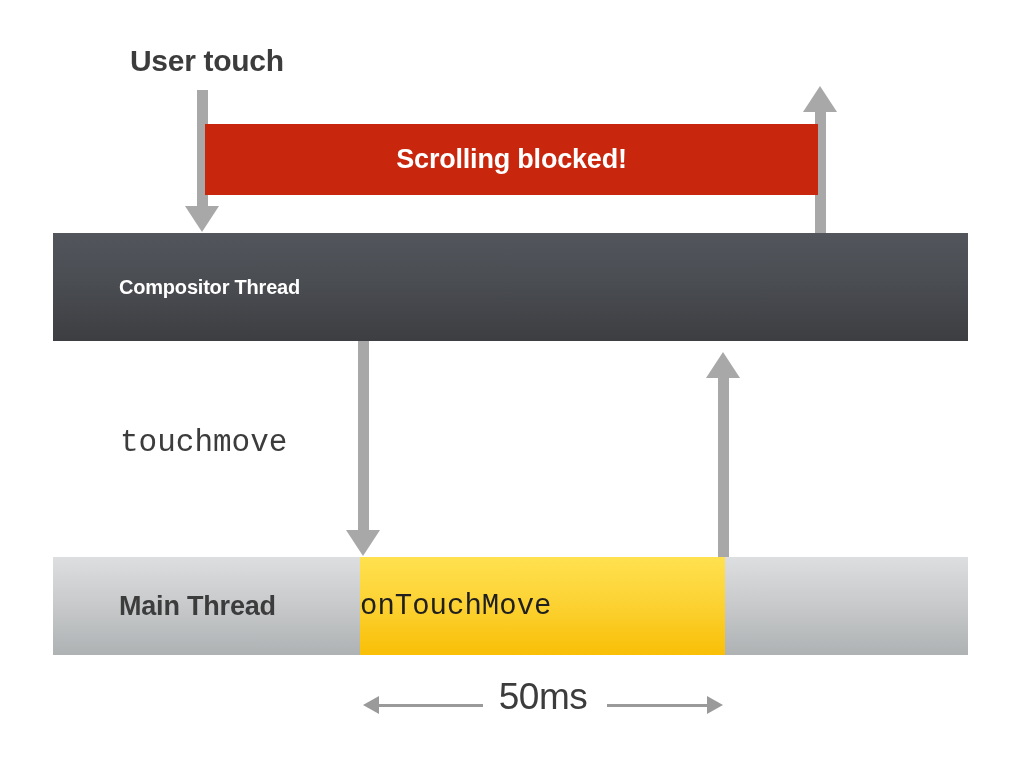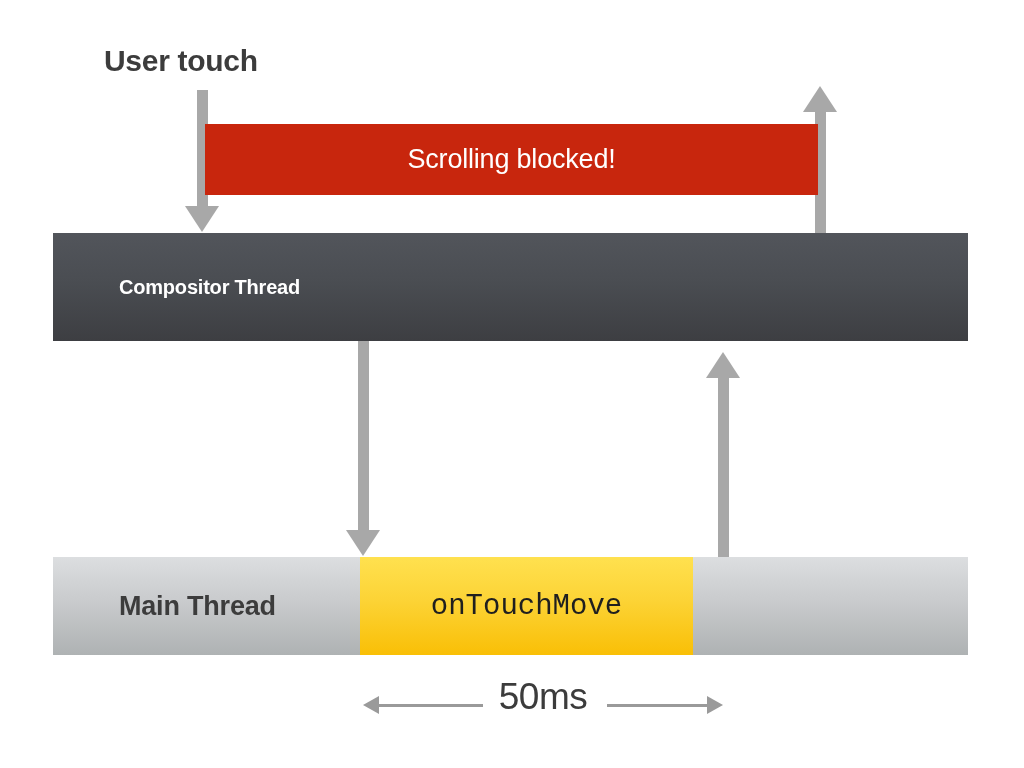--- a/index.html
+++ b/index.html
@@ -20,20 +20,21 @@
 
   
   .top-label {
     position: absolute;
     font-family: "Liberation Sans", sans-serif;
     font-weight: bold;
     font-size: 30px;
     color: #3c3c3c;
     white-space: nowrap;
     letter-spacing: -0.3px;
+    margin-left: 26px;
   }
   #label-user-touch { left: 104px; top: 44px; }
   #label-commit-gpu { left: 680px; top: 44px; }
 
   
   .arrow-shaft {
     position: absolute;
     background: #a8a8a8;
     width: 11px;
   }
@@ -77,21 +78,21 @@
     top: 124px;
     width: 613px;
     height: 71px;
     background: #c8260d;
     display: flex;
     align-items: center;
     justify-content: center;
   }
   #bar-scrolling-blocked .bar-text {
     font-family: "Liberation Sans", sans-serif;
-    font-weight: normal;
+    font-weight: bold;
     font-size: 27px;
     color: #ffffff;
     letter-spacing: -0.2px;
   }
 
   
   #bar-compositor-thread {
     position: absolute;
     left: 53px;
     top: 233px;
@@ -140,26 +141,25 @@
     font-family: "Liberation Sans", sans-serif;
     font-weight: bold;
     font-size: 27px;
     color: #3c3c3c;
     letter-spacing: -0.2px;
   }
   #block-ontouchmove {
     position: absolute;
     left: 307px;   
     top: 0;
-    width: 333px;  
+    width: 365px;  
     height: 98px;
     background: linear-gradient(to bottom, #ffe14f 0%, #fcd335 45%, #f9bf06 100%);
     display: flex;
     align-items: center;
-    justify-content: center;
   }
   #block-ontouchmove .block-text {
     font-family: "Liberation Mono", "DejaVu Sans Mono", monospace;
     font-size: 29px;
     color: #1f1f1f;
   }
 
   
   #dimension-50ms {
     position: absolute;
@@ -220,20 +220,21 @@
     <span class="bar-text">Scrolling blocked!</span>
   </div>
 
   <div id="bar-compositor-thread">
     <span class="thread-text">Compositor Thread</span>
   </div>
 
   <div class="arrow-shaft" id="arrow-touchmove-shaft"></div>
   <div class="arrow-head-down" id="arrow-touchmove-head"></div>
 
+  <div id="caption-touchmove">touchmove</div>
 
   <div class="arrow-shaft" id="arrow-return-shaft"></div>
   <div class="arrow-head-up" id="arrow-return-head"></div>
 
   <div id="bar-main-thread">
     <span class="thread-text">Main Thread</span>
     <div id="block-ontouchmove">
       <span class="block-text">onTouchMove</span>
     </div>
   </div>

